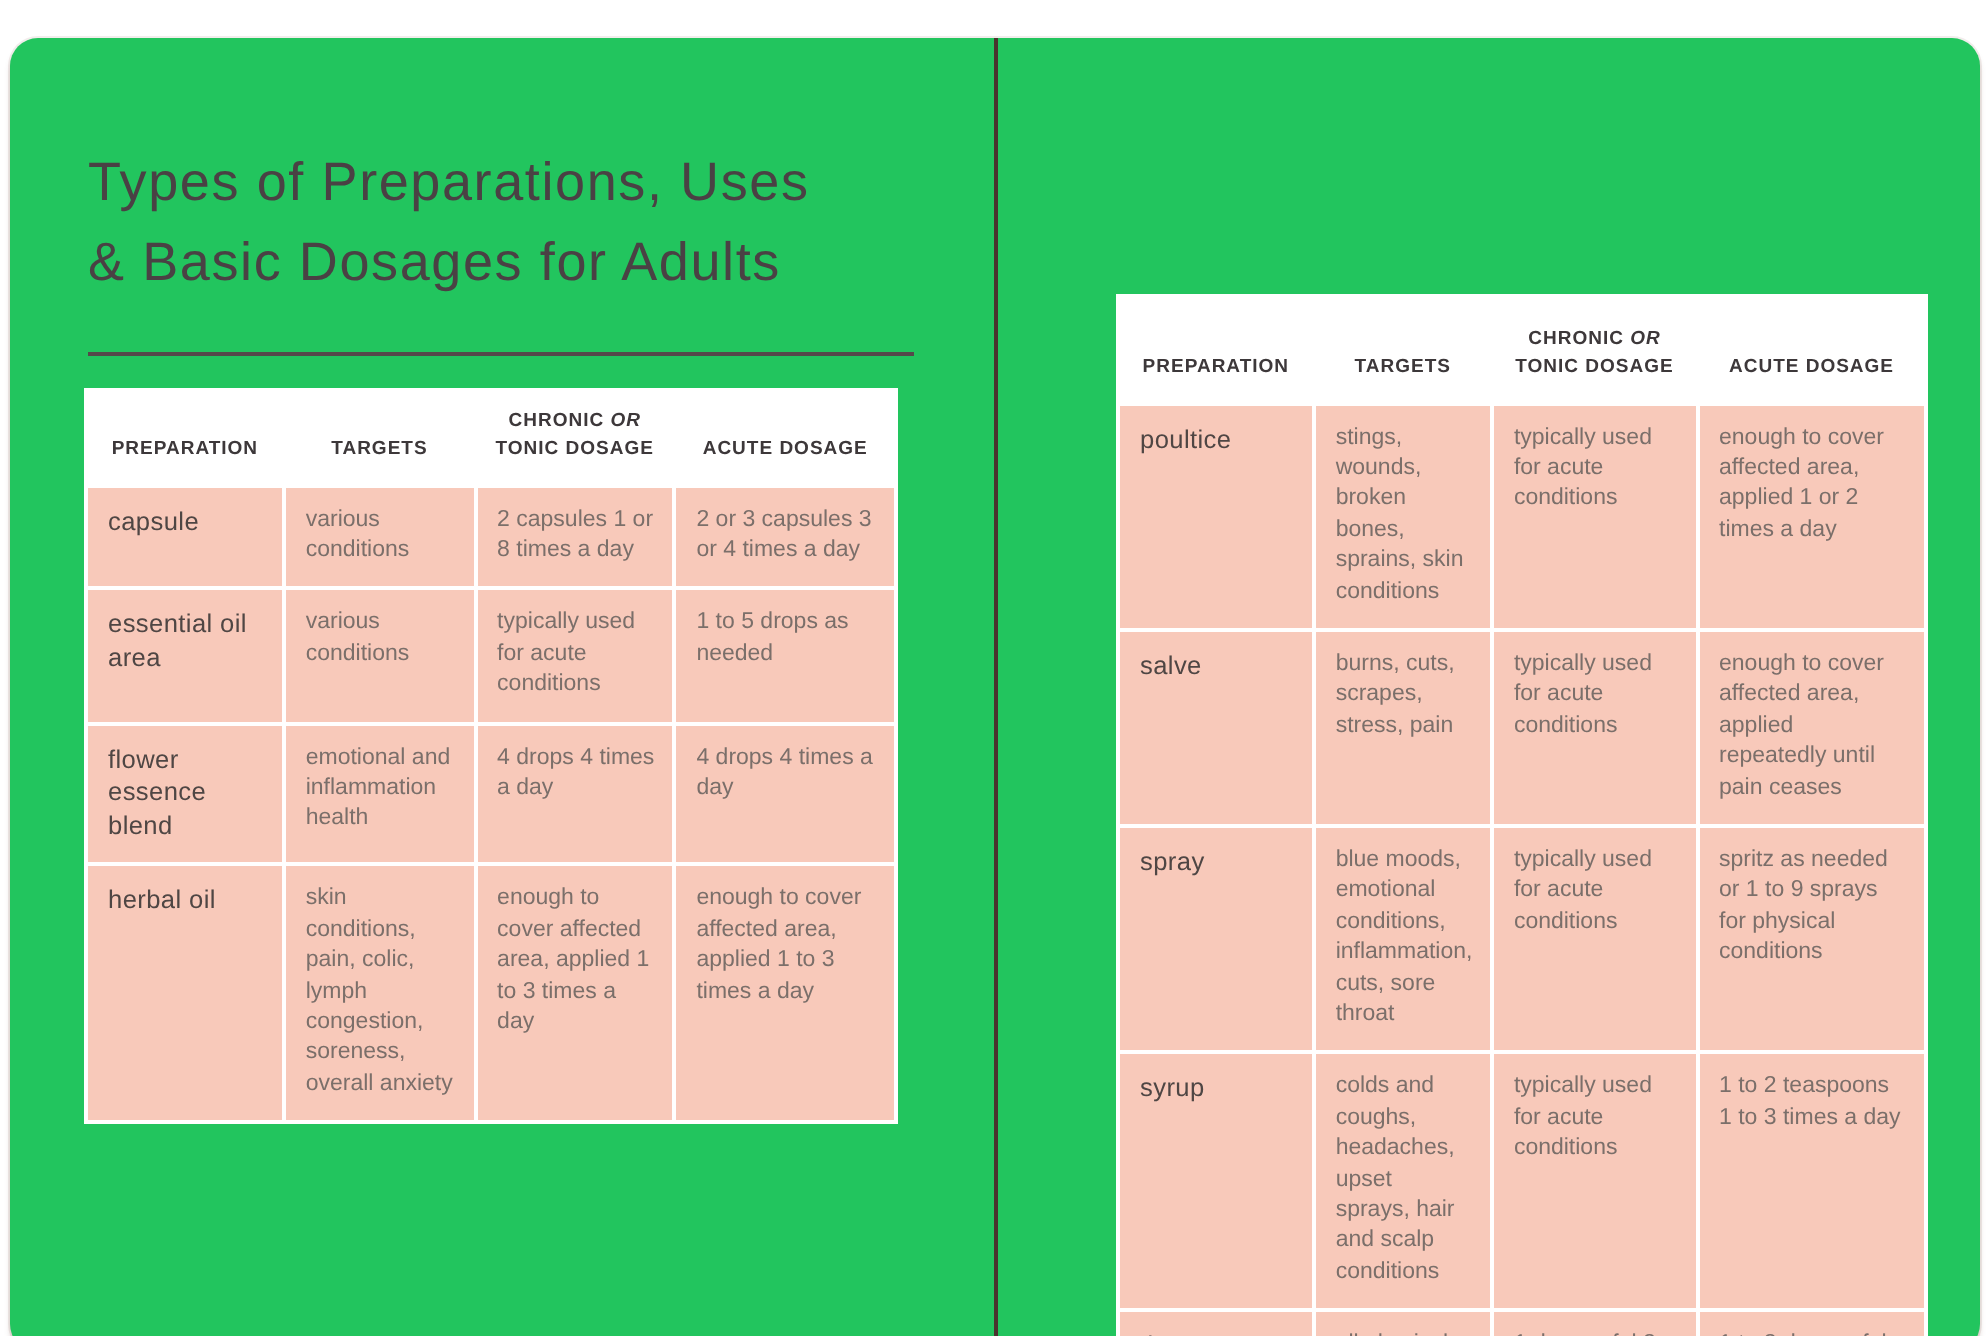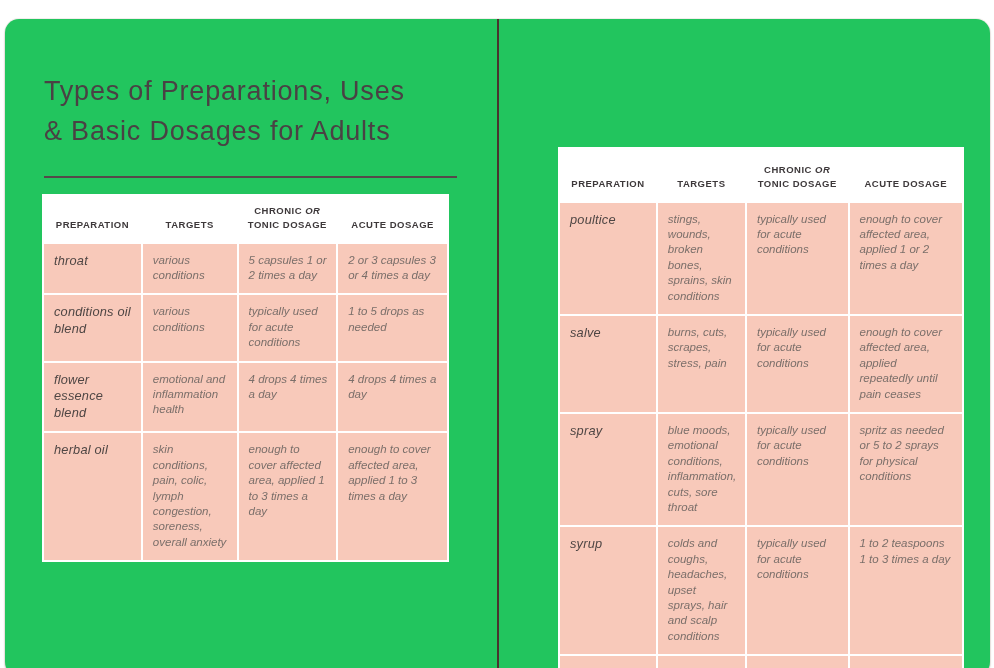--- a/index.html
+++ b/index.html
@@ -61,21 +61,20 @@
   }
   .prep-table th em { }
   .prep-table td {
     background:#f8c9ba;
     vertical-align:top;
     text-align:left;
     font-size:11.5px;
     line-height:1.34;
     color:#7b6f6a;
     padding:9px 9px 10px 10px;
-    font-style:italic;
   }
   .prep-table td.prep-name {
     font-size:12.8px;
     color:#4f4644;
     letter-spacing:0.2px;
     padding-right:5px;
     line-height:1.3;
   }
   .t-left  col.c1 { width:24.4%; } .t-left  col.c2 { width:23.6%; }
   .t-left  col.c3 { width:24.6%; } .t-left  col.c4 { width:27.4%; }
@@ -110,27 +109,27 @@
         <th>
           <span>CHRONIC</span>
           <em>OR</em><br>
           <span>TONIC DOSAGE</span>
         </th>
         <th>ACUTE DOSAGE</th>
       </tr>
     </thead>
     <tbody>
         <tr>
-          <td class="prep-name">throat</td>
+          <td class="prep-name">capsule</td>
           <td>various conditions</td>
-          <td>5 capsules 1 or 2 times a day</td>
+          <td>2 capsules 1 or 8 times a day</td>
           <td>2 or 3 capsules 3 or 4 times a day</td>
         </tr>
         <tr>
-          <td class="prep-name">conditions oil blend</td>
+          <td class="prep-name">essential oil area</td>
           <td>various conditions</td>
           <td>typically used for acute conditions</td>
           <td>1 to 5 drops as needed</td>
         </tr>
         <tr>
           <td class="prep-name">flower essence blend</td>
           <td>emotional and inflammation health</td>
           <td>4 drops 4 times a day</td>
           <td>4 drops 4 times a day</td>
         </tr>
@@ -172,21 +171,21 @@
         <tr>
           <td class="prep-name">salve</td>
           <td>burns, cuts, scrapes, stress, pain</td>
           <td>typically used for acute conditions</td>
           <td>enough to cover affected area, applied repeatedly until pain ceases</td>
         </tr>
         <tr>
           <td class="prep-name">spray</td>
           <td>blue moods, emotional conditions, inflammation, cuts, sore throat</td>
           <td>typically used for acute conditions</td>
-          <td>spritz as needed or 5 to 2 sprays for physical conditions</td>
+          <td>spritz as needed or 1 to 9 sprays for physical conditions</td>
         </tr>
         <tr>
           <td class="prep-name">syrup</td>
           <td>colds and coughs, headaches, upset sprays, hair and scalp conditions</td>
           <td>typically used for acute conditions</td>
           <td>1 to 2 teaspoons 1 to 3 times a day</td>
         </tr>
         <tr>
           <td class="prep-name">tincture</td>
           <td>all physical conditions</td>

